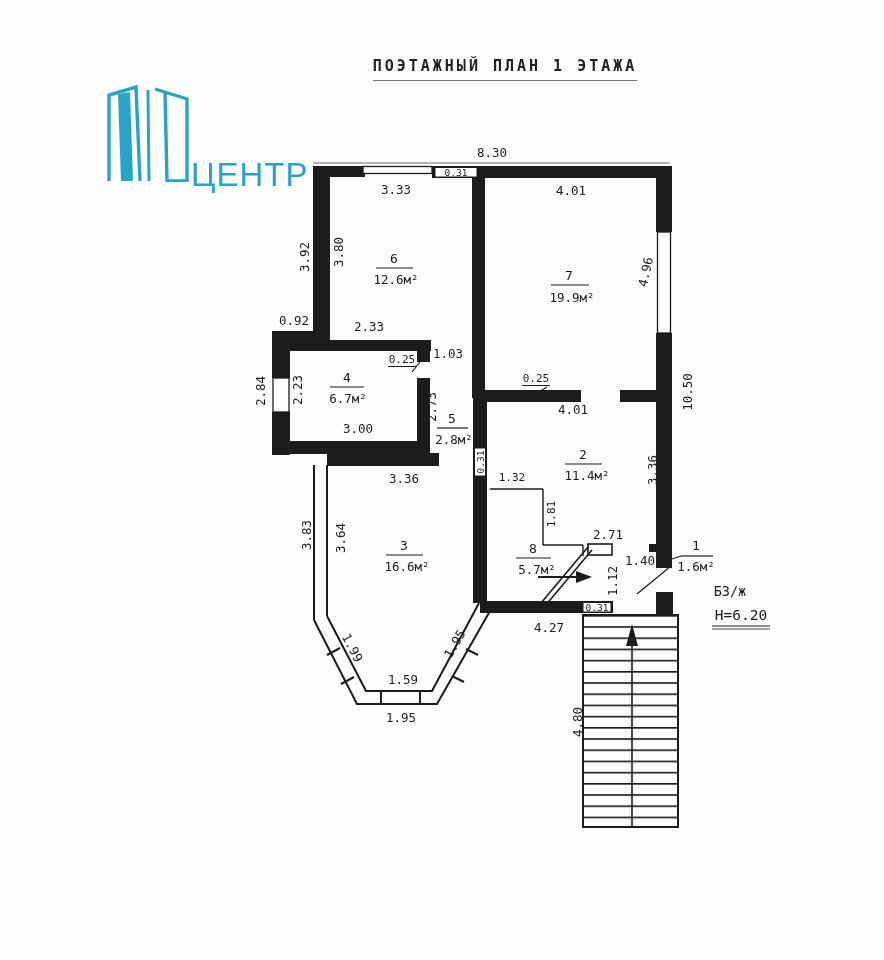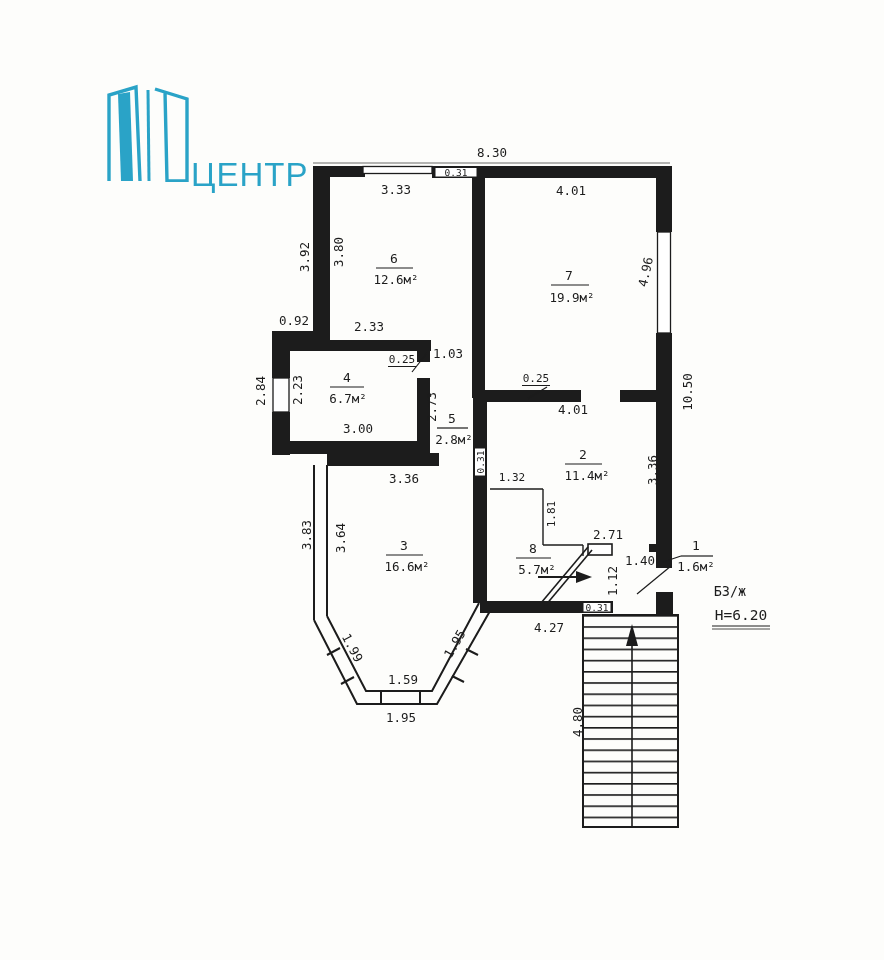--- a/index.html
+++ b/index.html
@@ -18,20 +18,23 @@
   .dims{font-size:9.5px;text-anchor:middle;}
   .rnum{font-size:13px;text-anchor:middle;}
   .rarea{font-size:12.5px;text-anchor:middle;}
   .note{font-size:13.5px;text-anchor:middle;}
 </style>
 </head>
 <body>
 
 <div id="page">
 
+  <div id="title">
+    <span>ПОЭТАЖНЫЙ ПЛАН 1 ЭТАЖА</span>
+  </div>
 
   <div id="logo">
     <svg width="95" height="100" viewBox="0 0 95 100" style="position:absolute;left:28px;top:0">
       <path d="M6 99 L6 13 L33 5 L37 99" stroke="#2aa3c7" stroke-width="3.4" fill="none"></path>
       <polygon points="15,12 27,10 30,99 18,99" fill="#2aa3c7"></polygon>
       <path d="M45 8 L46 99" stroke="#2aa3c7" stroke-width="3" fill="none"></path>
       <path d="M52 7 L84 17 L84 99 L64 99 L62 10" stroke="#2aa3c7" stroke-width="3.4" fill="none"></path>
     </svg>
     <div class="l1">ЦЕНТР</div>
   </div>

